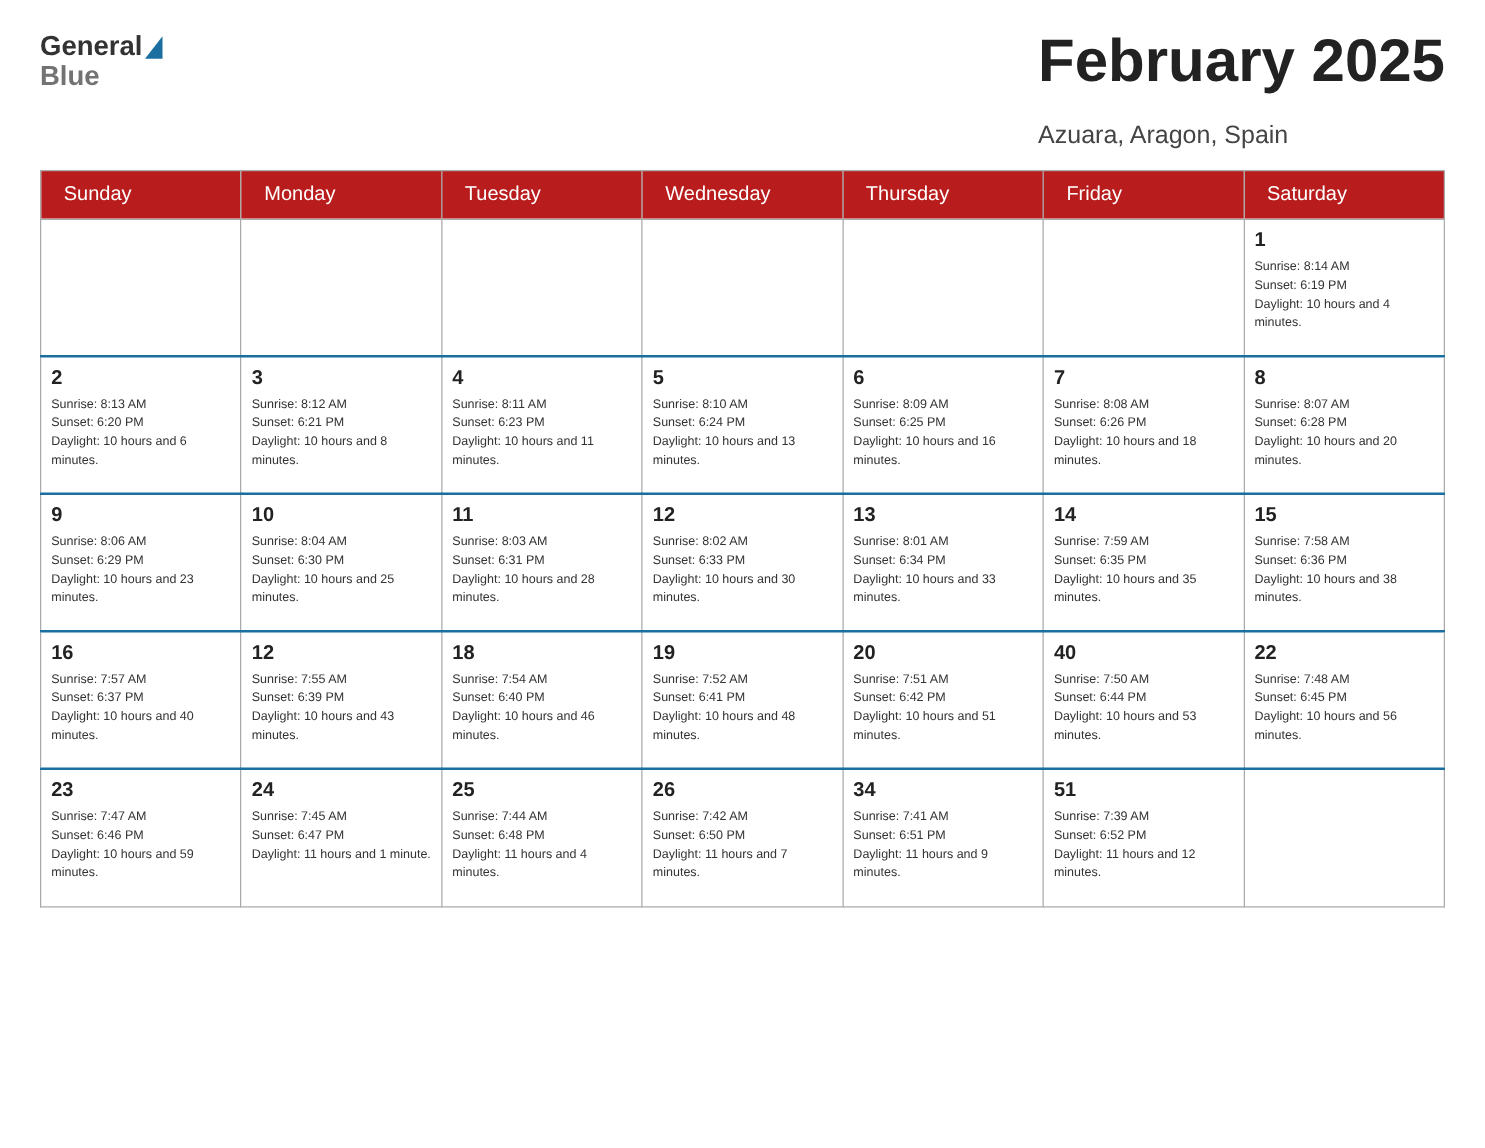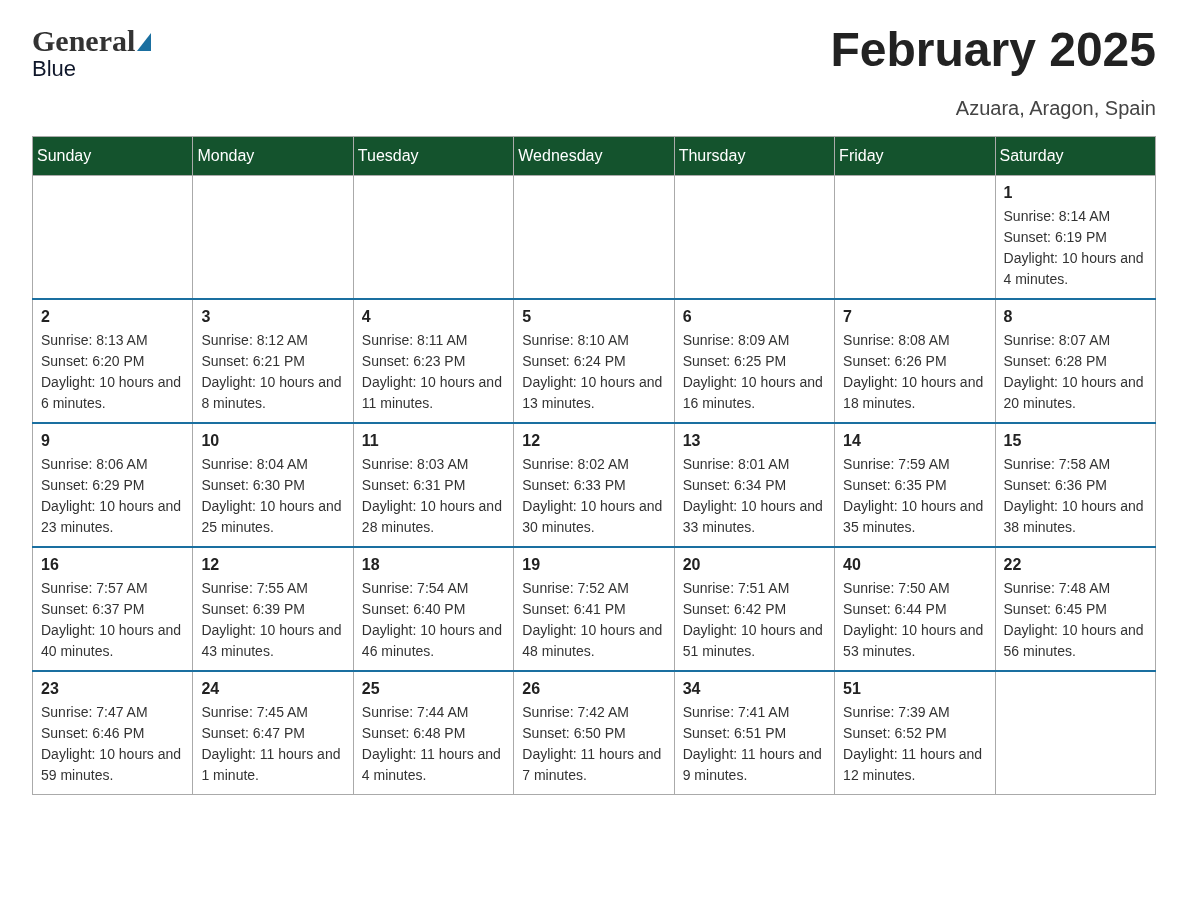--- a/index.html
+++ b/index.html
@@ -19,64 +19,63 @@
     .logo {
       display: flex;
       flex-direction: column;
       align-items: flex-start;
     }
     .logo-top {
       display: flex;
       align-items: center;
     }
     .logo-general {
-      font-size: 30px;
+      font-size: 22px;
       font-weight: bold;
       color: #333;
-      font-family: Liberation Serif, serif;
     }
     .logo-triangle {
       width: 0;
       height: 0;
       border-left: 14px solid transparent;
       border-bottom: 18px solid #1a6fa0;
       margin-left: 2px;
       margin-top: 2px;
     }
     .logo-blue {
       font-size: 22px;
-      font-weight: normal;
-      color: #0f172a;
+      font-weight: bold;
+      color: #737373;
       margin-top: -2px;
     }
     .title-section {
-      text-align: right;
+      text-align: left;
     }
     .month-title {
       font-size: 48px;
       font-weight: bold;
       color: #222;
       line-height: 1.1;
     }
     .location {
       font-size: 20px;
       color: #444;
       margin-top: 20px;
     }
     .calendar {
       width: 100%;
       border-collapse: collapse;
       border: 1px solid #aaa;
     }
     .calendar th {
-      background-color: #14532d;
+      background-color: #b91c1c;
       color: #fff;
       font-size: 16px;
       font-weight: normal;
-      padding: 10px 4px;
+      padding: 10px 18px;
       text-align: left;
       border: 1px solid #aaa;
     }
     .calendar td {
       vertical-align: top;
       padding: 8px;
       border: 1px solid #aaa;
       min-height: 100px;
       width: 14.28%;
       background: #fff;
@@ -85,21 +84,21 @@
       height: 110px;
     }
     .day-number {
       font-size: 16px;
       font-weight: bold;
       color: #222;
       display: block;
       margin-bottom: 4px;
     }
     .day-info {
-      font-size: 14px;
+      font-size: 10px;
       color: #333;
       line-height: 1.5;
     }
     .empty-cell {
       background: #f9f9f9;
     }
     .calendar tbody tr {
       border-top: 2px solid #1a6fa0;
     }
     .calendar tbody tr:first-child {

